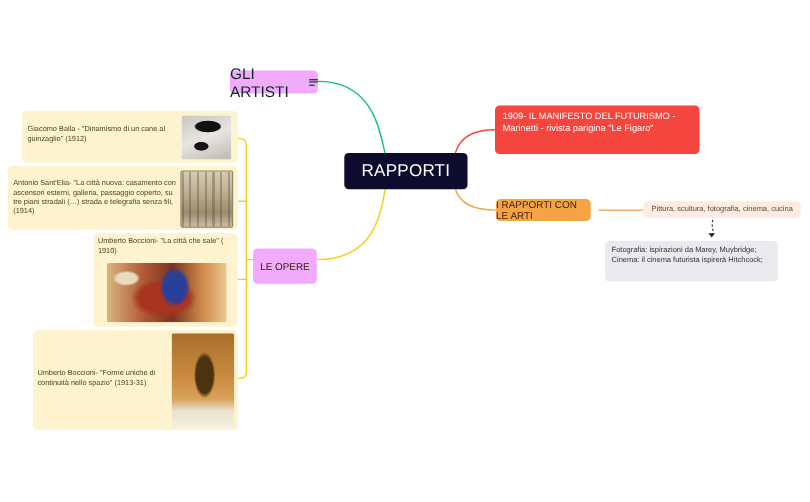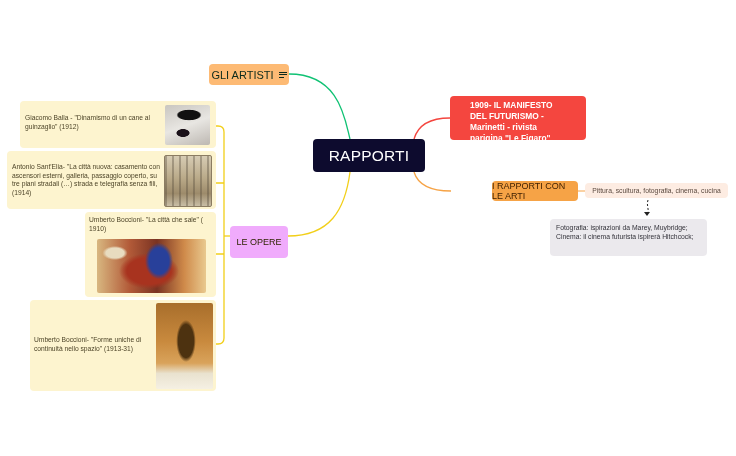--- a/index.html
+++ b/index.html
@@ -1,23 +1,23 @@
 <!DOCTYPE html>
 <html><head>
 <meta charset="utf-8">
 <style>
   html, body { margin:0; padding:0; }
   body { width:736px; height:456px; background:#ffffff; position:relative; overflow:hidden; font-family:"Liberation Sans", sans-serif; }
   .abs { position:absolute; box-sizing:border-box; }
   svg.links { position:absolute; left:0; top:0; width:736px; height:456px; }
   .central { left:313px; top:139px; width:112px; height:33px; background:#0d0b2e; border-radius:4px; color:#fff; font-size:15.5px; display:flex; align-items:center; justify-content:center; letter-spacing:0.2px; }
-  .artisti { left:209px; top:64px; width:80px; height:21px; background:#fdba74; border-radius:4px; color:#0c2a1b; font-size:11px; display:flex; align-items:center; justify-content:center; gap:5px; }
+  .artisti { left:209px; top:64px; width:80px; height:21px; background:#f0abfc; border-radius:4px; color:#0c2a1b; font-size:14px; display:flex; align-items:center; justify-content:center; gap:5px; }
   .opere { left:230px; top:226px; width:58px; height:32px; background:#f0abfc; border-radius:4px; color:#2e2500; font-size:9px; display:flex; align-items:center; justify-content:center; }
-  .manifesto { left:450px; top:96px; width:136px; height:44px; background:#f4463f; border-radius:4px; color:#fff; font-size:8.4px; line-height:11px; padding:4px 20px; font-weight:bold; }
-  .rapporti { left:451px; top:181px; width:86px; height:20px; background:#f6a346; border-radius:4px; color:#3d1f00; font-size:9px; display:flex; align-items:center; justify-content:center;margin-left:41px; }
+  .manifesto { left:450px; top:96px; width:186px; height:44px; background:#f4463f; border-radius:4px; color:#fff; font-size:8.4px; line-height:11px; padding:4px 7px; font-weight:normal; }
+  .rapporti { left:451px; top:181px; width:86px; height:20px; background:#f6a346; border-radius:4px; color:#3d1f00; font-size:9px; display:flex; align-items:center; justify-content:center; }
   .arti { left:585px; top:183px; width:143px; height:15px; background:#fdece2; border-radius:4px; color:#5b4a40; font-size:6.8px; display:flex; align-items:center; justify-content:center; }
   .note { left:550px; top:219px; width:157px; height:37px; background:#ebe9ed; border-radius:4px; color:#33323a; font-size:6.8px; line-height:8.6px; padding:5px 6px; }
   .opera { background:#fdf4cf; border-radius:4px; color:#4d4428; font-size:6.7px; line-height:8.6px; }
   .o1 { left:20px; top:101px; width:196px; height:47px; padding:13px 0 0 5px; }
   .o2 { left:7px; top:151px; width:209px; height:58px; padding:12px 0 0 5px; }
   .o3 { left:85px; top:212px; width:131px; height:85px; padding:4px 0 0 4px; }
   .o4 { left:30px; top:300px; width:186px; height:91px; }
   .o1 .txt { width:135px; }
   .o2 .txt { width:150px; }
   .o3 .txt { width:125px; }

